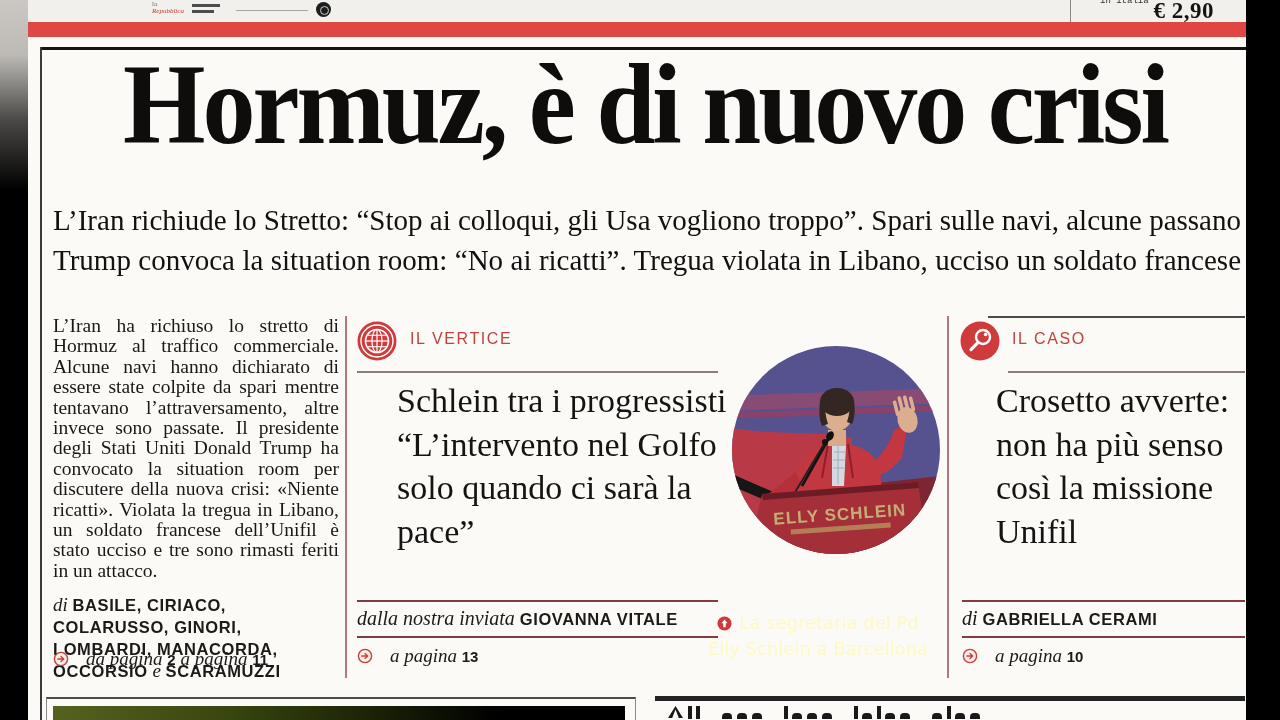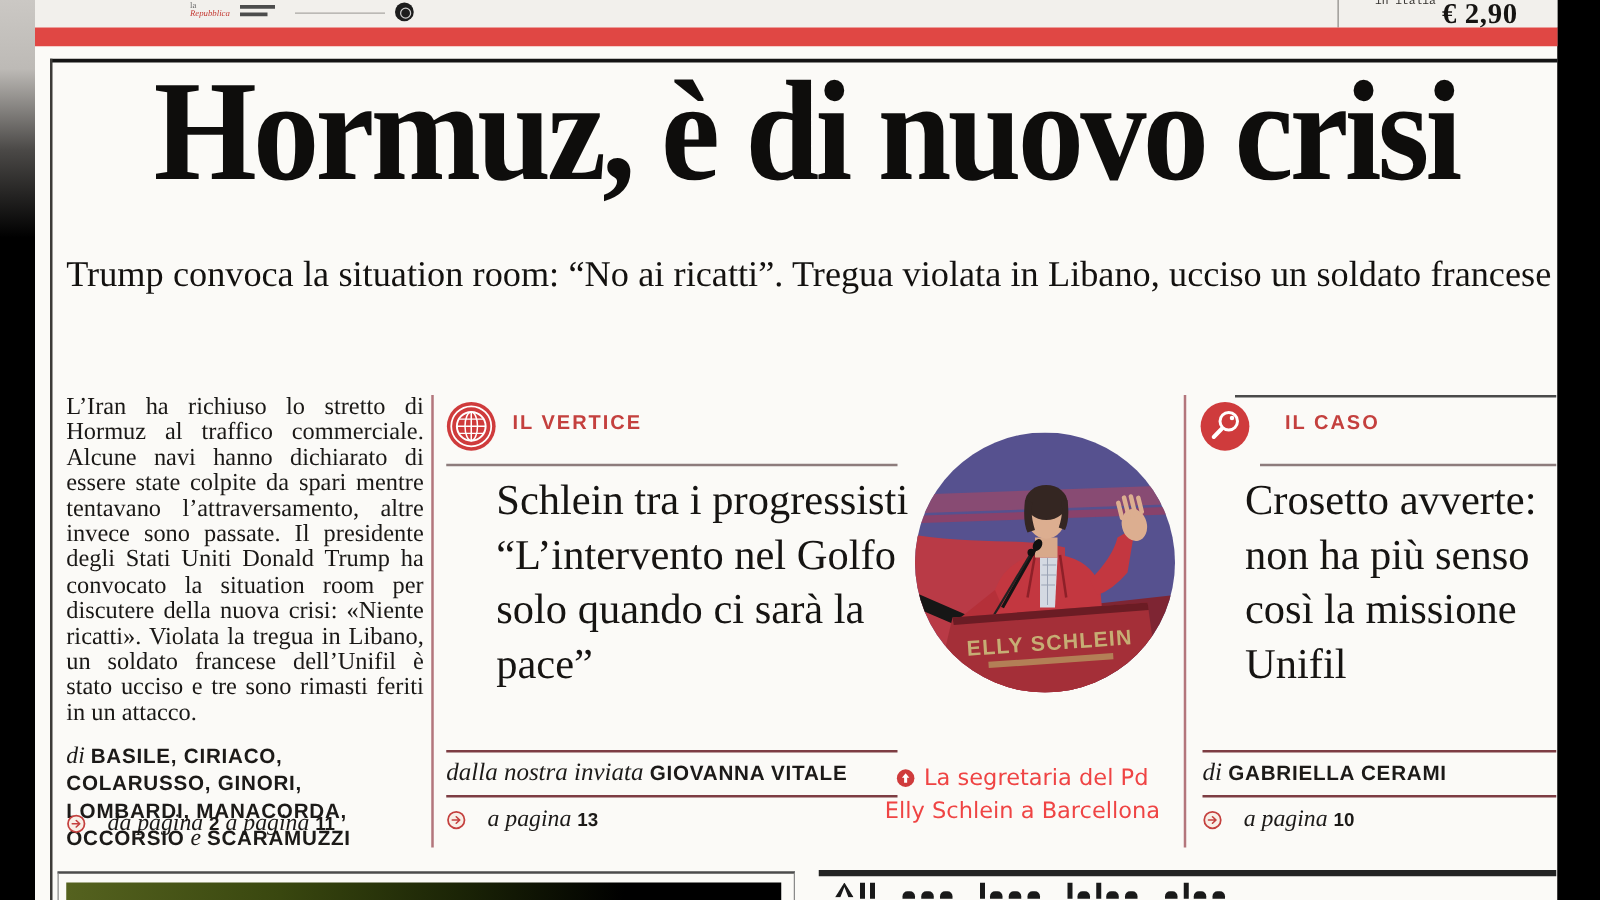--- a/index.html
+++ b/index.html
@@ -35,40 +35,40 @@
   
   .divider{top:316px;width:2px;height:362px;background:#b3767c;}
   #lead-body{left:53px;top:316px;width:286px;height:270px;overflow:hidden;font-size:19.5px;line-height:20.4px;
              color:#1a1816;text-align:justify;hyphens:auto;-webkit-hyphens:auto;}
   .it{font-style:italic;font-family:"Liberation Serif",serif;}
   .names{font-family:"Liberation Sans",sans-serif;font-weight:bold;font-size:16.5px;letter-spacing:.6px;color:#1c1a18;}
   #lead-byline{left:53px;top:594px;width:292px;font-size:19px;line-height:22px;color:#1c1a18;}
   .pagelink{display:flex;align-items:center;gap:17px;font-size:19px;color:#1c1a18;}
   .pagelink b{font-family:"Liberation Sans",sans-serif;font-size:15px;}
   #lead-pagelink{left:53px;top:648px;}
-  .kicker{font-family:"Liberation Sans",sans-serif;font-weight:bold;font-size:16px;letter-spacing:1.6px;color:#c4403e;}
+  .kicker{font-family:"Liberation Sans",sans-serif;font-weight:normal;font-size:16px;letter-spacing:1.6px;color:#c4403e;}
   .kick-rule{height:2px;background:#8d7c7c;}
   .col-headline{font-size:34px;line-height:43.5px;color:#161412;}
   .byline-rule{height:2px;background:#7d3d43;}
   .byline-line{font-size:20px;color:#1c1a18;white-space:nowrap;}
   .byline-line .names{font-size:16.5px;}
   
   #vertice-kicker{left:410px;top:330px;}
   #vertice-kickrule{left:357px;top:371px;width:361px;}
   #vertice-headline{left:357px;top:379px;width:375px;margin-left:40px;}
   #vertice-rule1{left:357px;top:600px;width:361px;}
   #vertice-byline{left:357px;top:607px;}
   #vertice-rule2{left:357px;top:636px;width:361px;}
   #vertice-pagelink{left:357px;top:645px;}
   #photo{left:732px;top:346px;width:208px;height:208px;}
   #caption{left:690px;top:610px;width:256px;text-align:center;font-family:"DejaVu Sans",sans-serif;
-           font-size:18px;line-height:26px;color:#ef4444;}
+           font-size:18px;line-height:26px;color:#fef9c3;}
   
   #caso-toprule{left:988px;top:316px;width:257px;height:2px;background:#4a4a4a;}
-  #caso-kicker{left:1012px;top:330px;margin-left:16px;}
+  #caso-kicker{left:1012px;top:330px;}
   #caso-kickrule{left:1008px;top:371px;width:237px;}
   #caso-headline{left:962px;top:379px;width:285px;margin-left:34px;}
   #caso-rule1{left:962px;top:600px;width:283px;}
   #caso-byline{left:962px;top:607px;}
   #caso-rule2{left:962px;top:636px;width:283px;}
   #caso-pagelink{left:962px;top:645px;}
   
   #photo-box{left:46px;top:697px;width:588px;height:23px;border-top:2px solid #4c4c4c;border-left:1px solid #8a8a8a;border-right:1px solid #8a8a8a;}
   #photo-box-img{left:53px;top:706px;width:572px;height:14px;
       background:linear-gradient(95deg,#55621f 0%,#39470f 30%,#1b2406 55%,#000 78%,#000 100%);}
@@ -103,20 +103,21 @@
   <div class="abs" id="price">
     <span class="lbl">in italia</span>
     <span class="val">€ 2,90</span>
   </div>
   <div class="abs" id="redband"></div>
 
   <div class="abs" id="toprule"></div>
   <div class="abs" id="vrule"></div>
   <h1 class="abs" id="headline" style="margin:0;">Hormuz, è di nuovo crisi</h1>
   <div class="abs" id="subhead">
+    <div>L’Iran richiude lo Stretto: “Stop ai colloqui, gli Usa vogliono troppo”. Spari sulle navi, alcune passano</div>
     <div>Trump convoca la situation room: “No ai ricatti”. Tregua violata in Libano, ucciso un soldato francese</div>
   </div>
 
   <div class="abs divider" style="left:345px;"></div>
   <div class="abs divider" style="left:947px;"></div>
 
   <p class="abs" id="lead-body" style="margin:0;">L’Iran ha richiuso lo stretto di Hormuz al traffico commerciale. Alcune navi hanno dichiarato di essere state colpite da spari mentre tentavano l’attraversamento, altre invece sono passate. Il presidente degli Stati Uniti Donald Trump ha convocato la situation room per discutere della nuova crisi: «Niente ricatti». Violata la tregua in Libano, un soldato francese dell’Unifil è stato ucciso e tre sono rimasti feriti in un attacco.</p>
   <p class="abs" id="lead-byline" style="margin:0;">
     <span class="it">di </span><span class="names">BASILE, CIRIACO, COLARUSSO, GINORI, LOMBARDI, MANACORDA, OCCORSIO</span><span class="it"> e </span><span class="names">SCARAMUZZI</span>
   </p>

